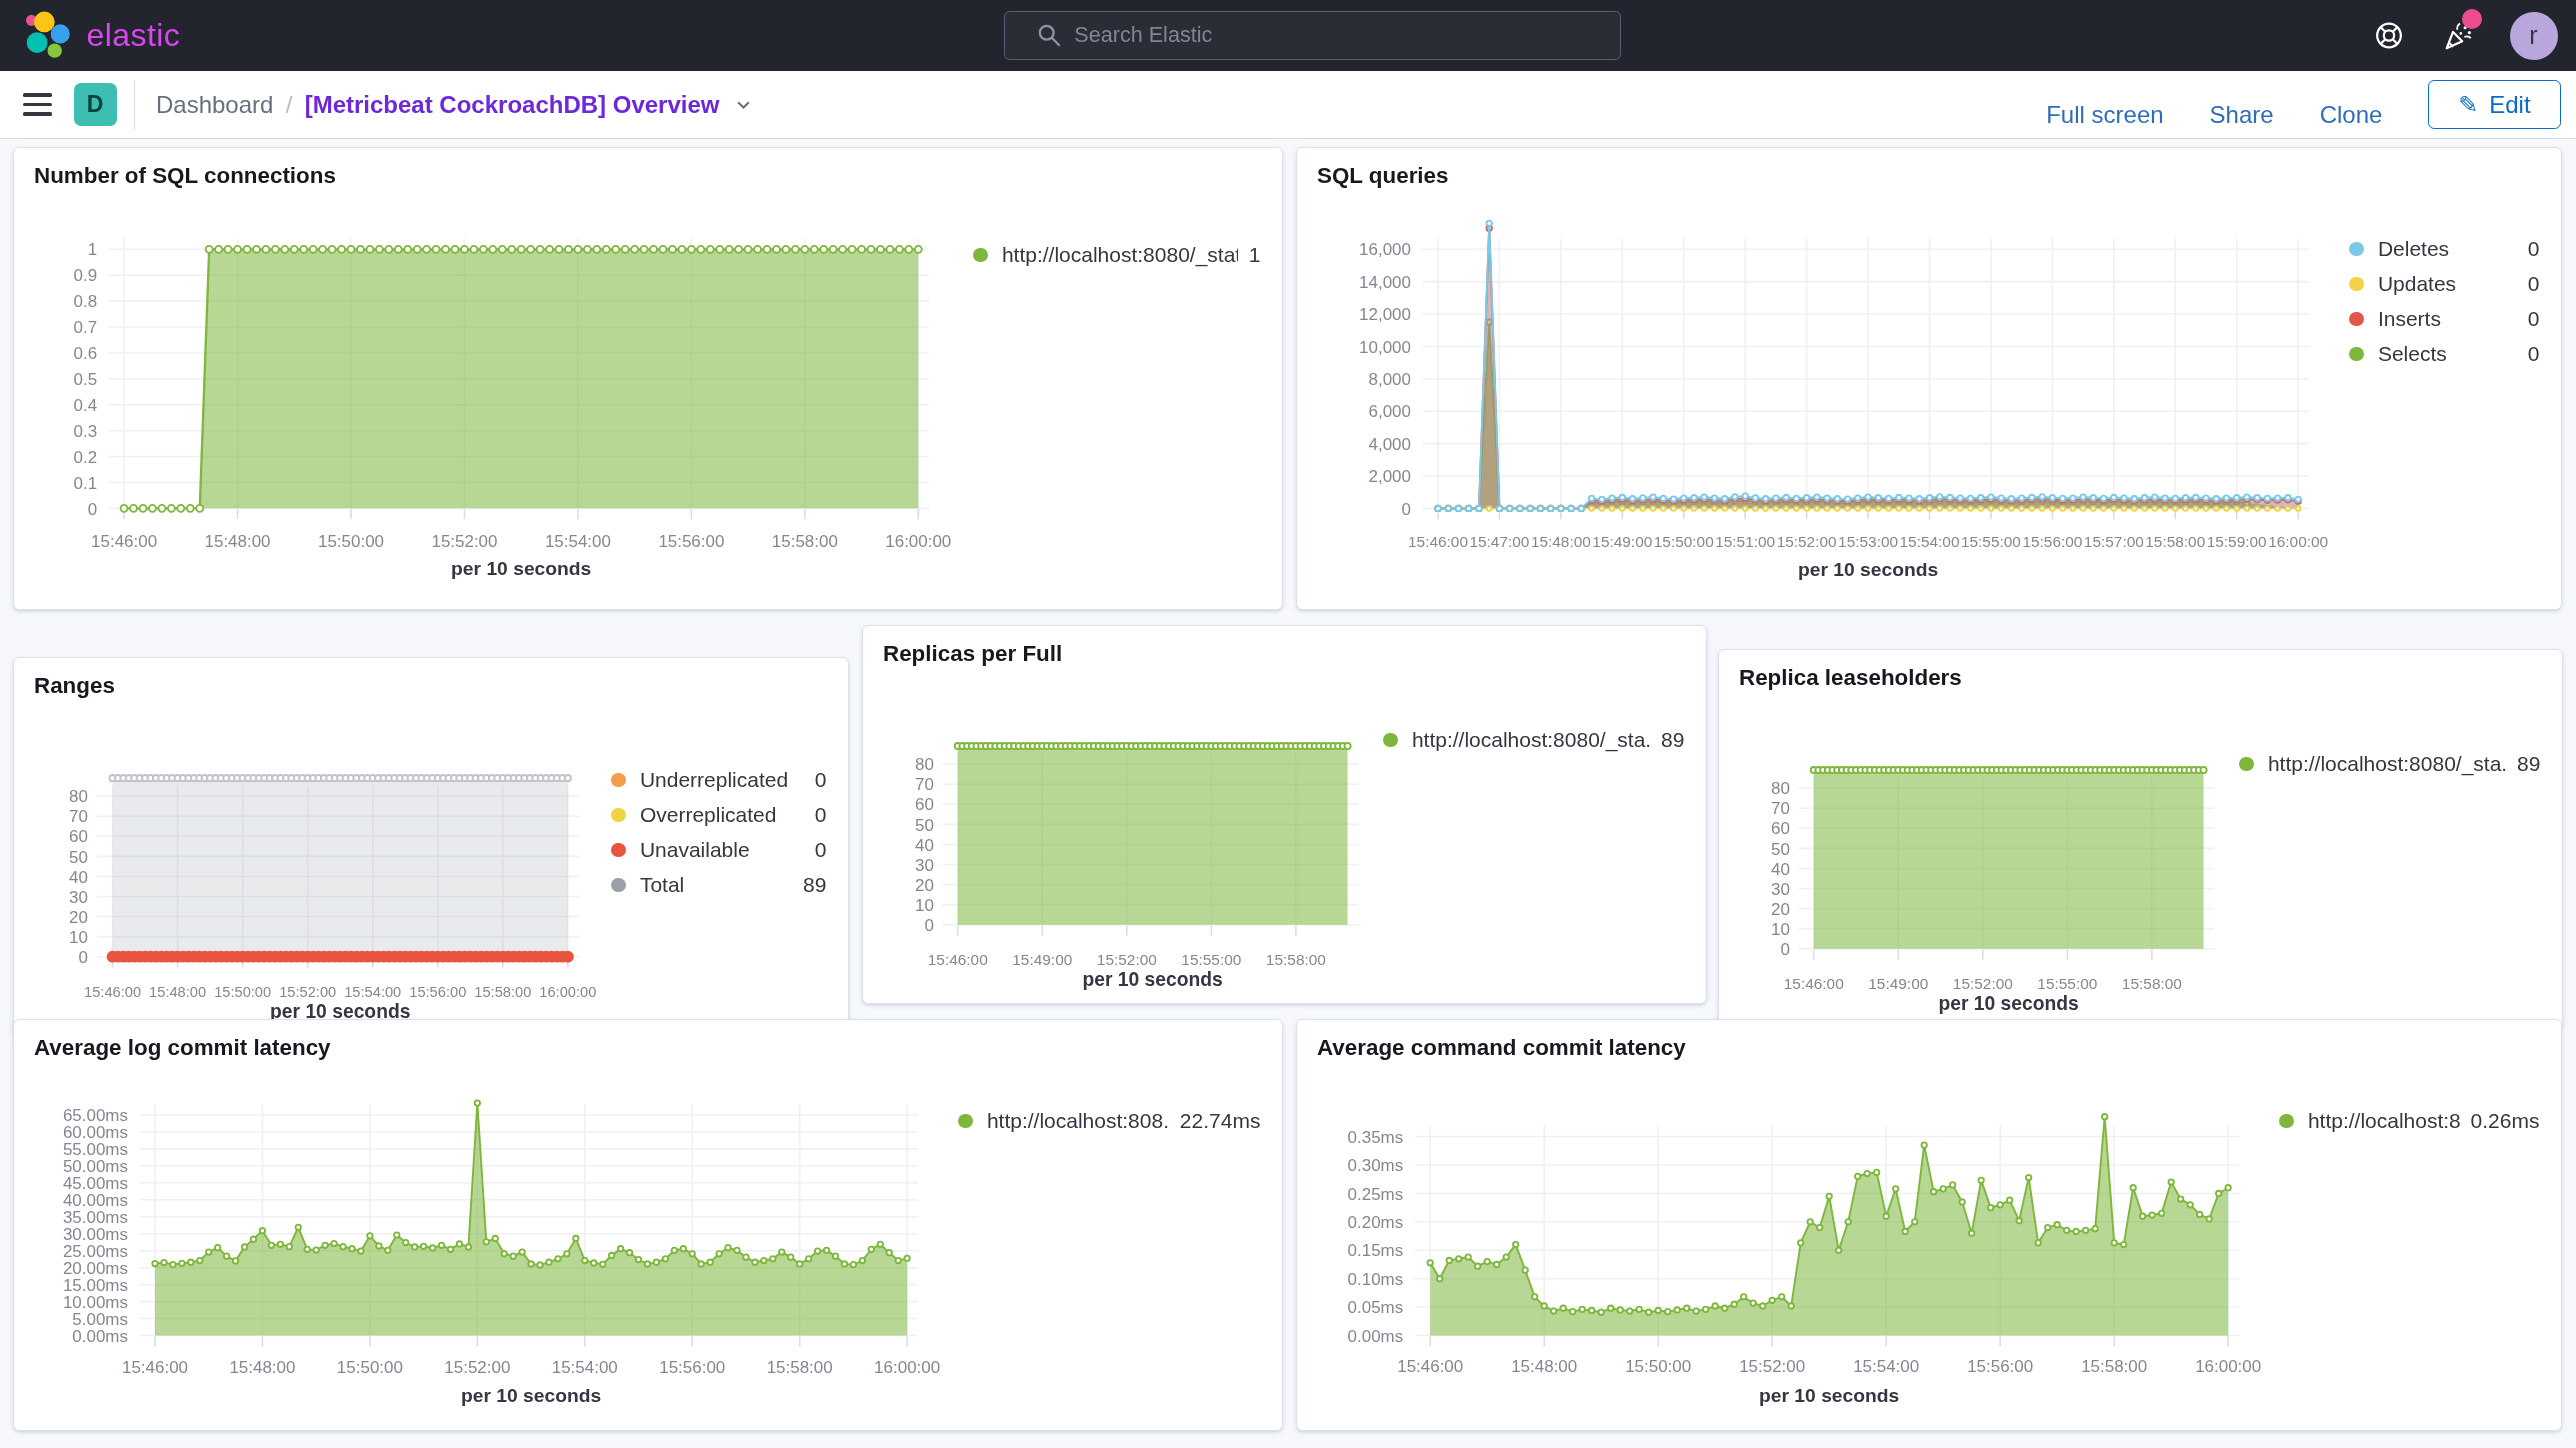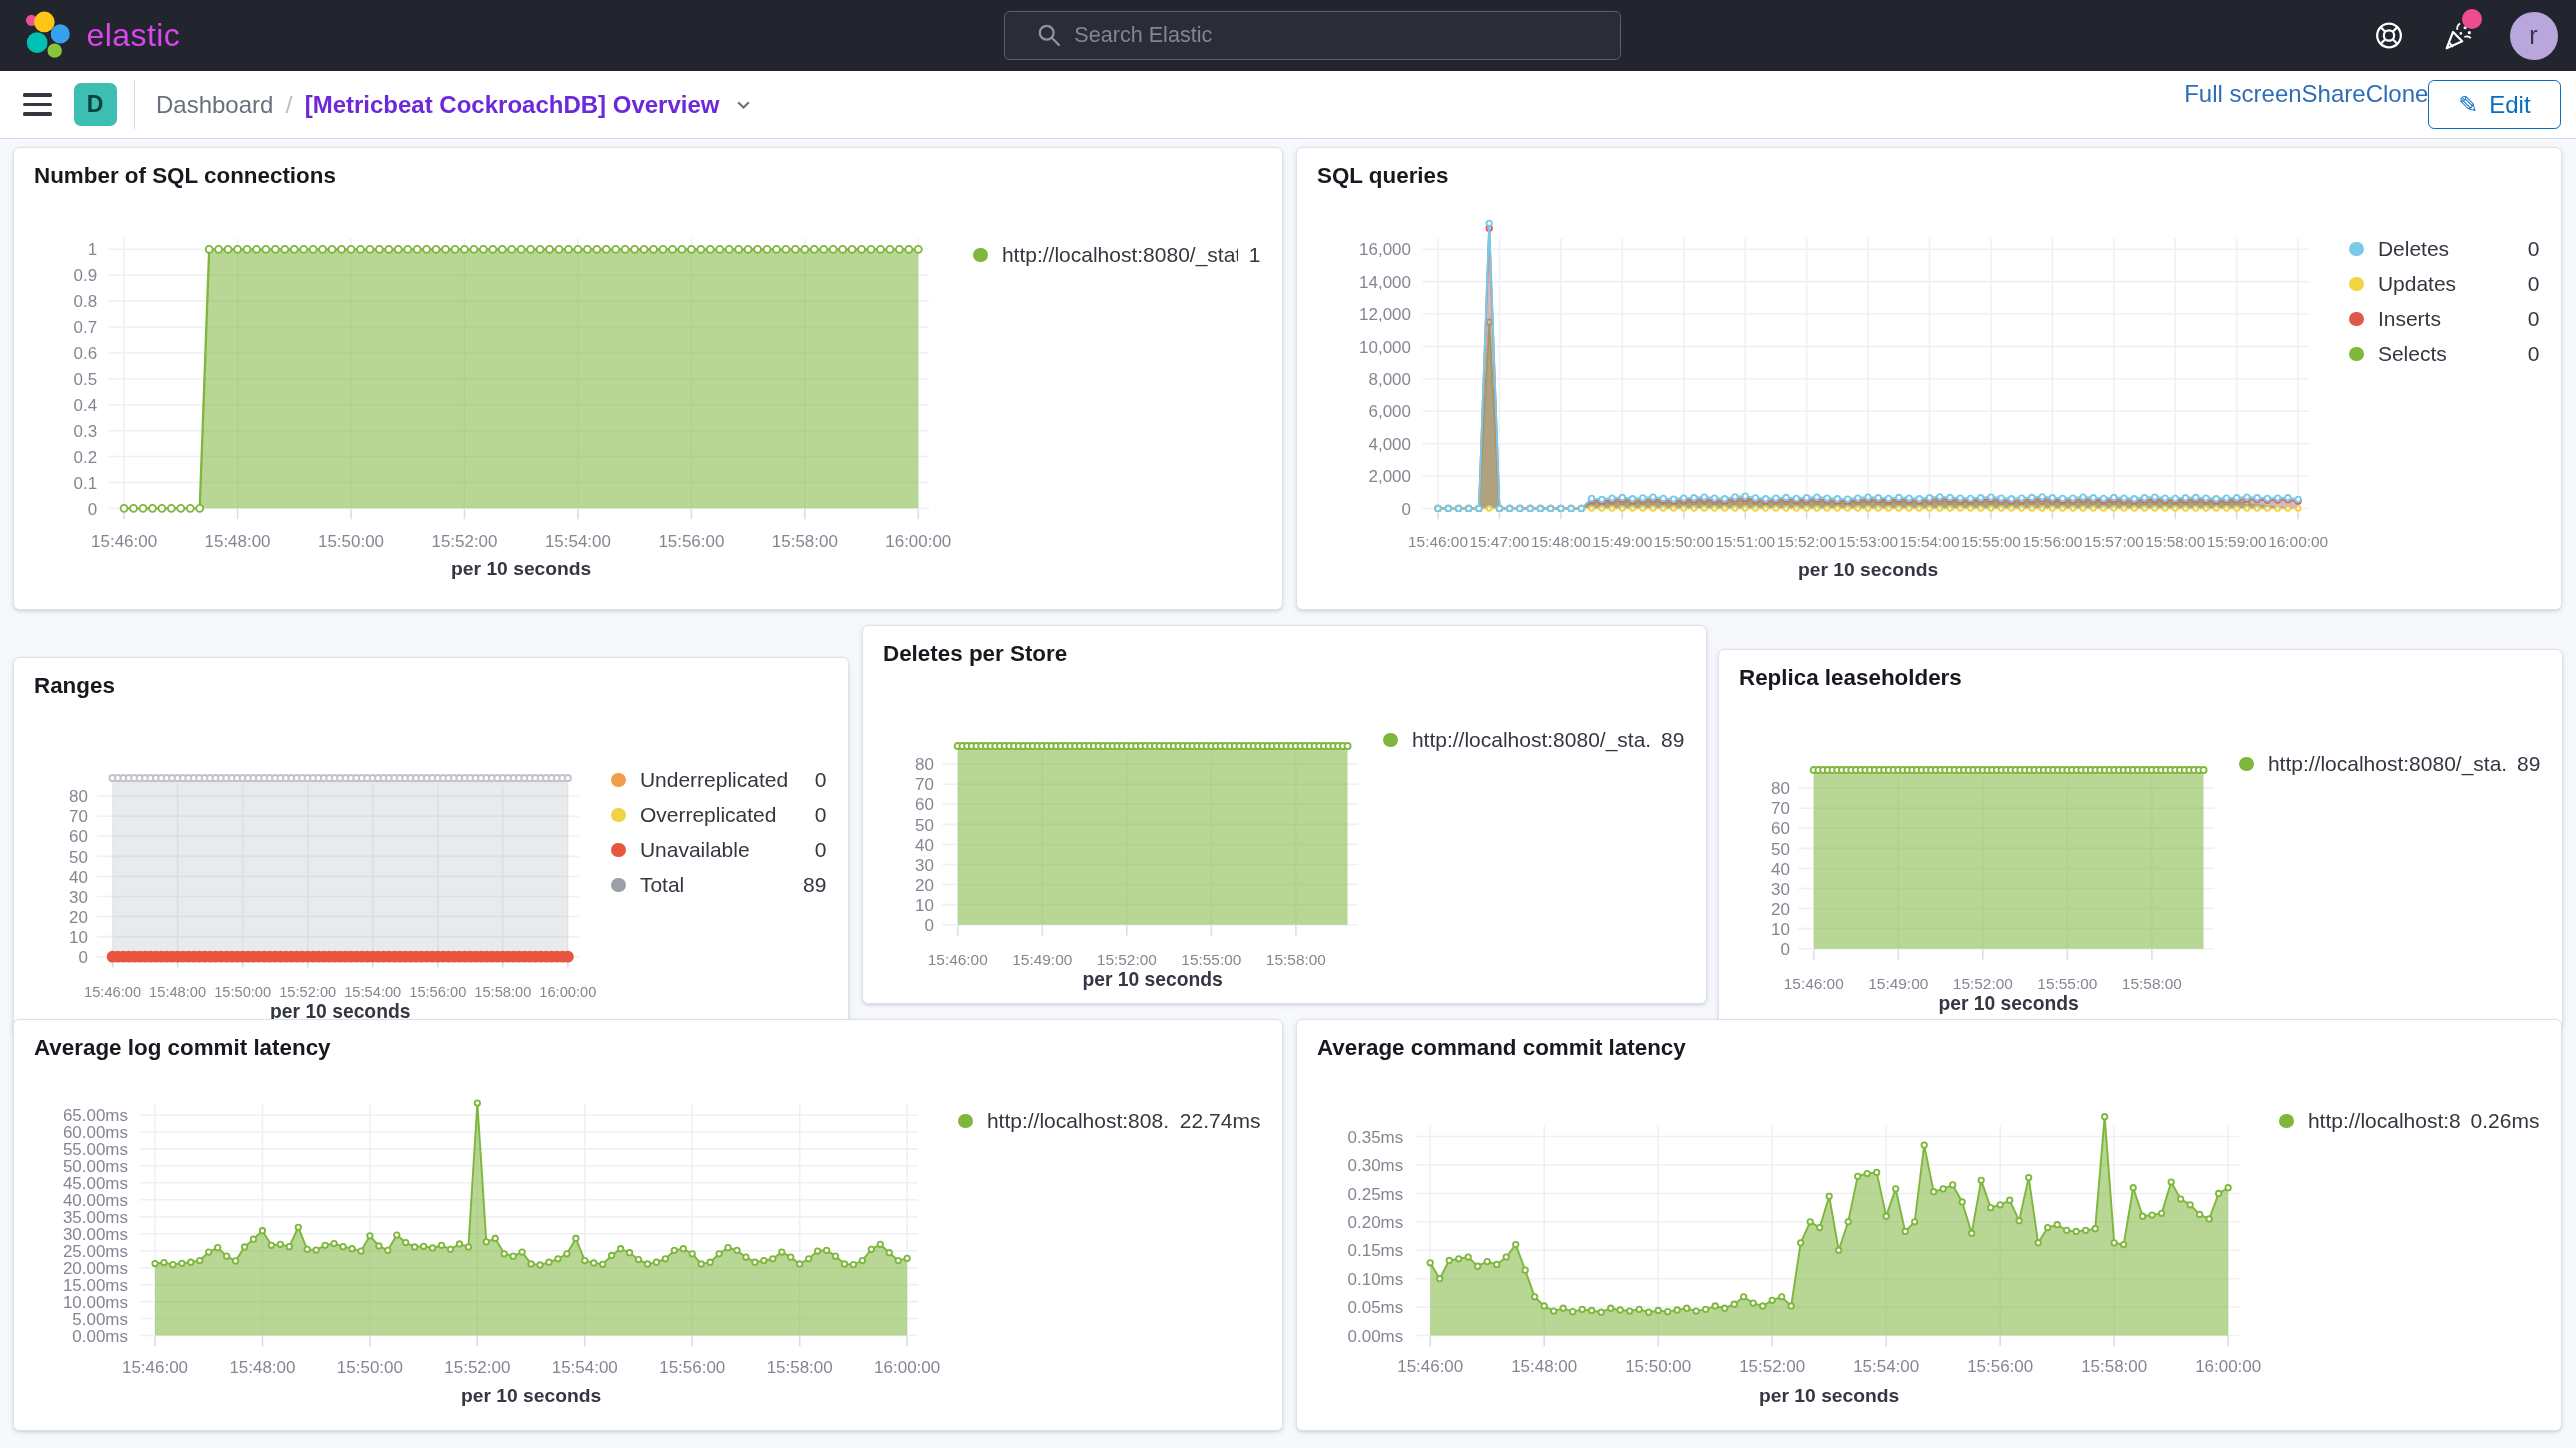--- a/index.html
+++ b/index.html
@@ -32,21 +32,21 @@
     flex-direction:column; justify-content:space-between; cursor:pointer; }
   .hamburger div { height:3.9px; border-radius:1.5px; background:#343741; }
   .app-badge { width:43px; height:43px; border-radius:7px; background:#3cbfb2;
     margin-left:21.6px; display:flex; align-items:center; justify-content:center;
     color:#07423c; font-weight:700; font-size:23px; }
   .v-sep { width:0.8px; height:49px; background:#d3dae6; margin-left:17px; }
   .breadcrumb { display:flex; align-items:center; margin-left:21.6px; gap:12.3px; }
   .crumb-root { color:#69707d; font-size:24px; }
   .crumb-slash { color:#b4bcc9; font-size:24px; }
   .crumb-current { color:#6d28d9; font-size:24px; font-weight:600; }
-  .nav-actions { position:absolute; right:15.4px; display:flex; align-items:flex-start; }
+  .nav-actions { position:absolute; right:15.4px; display:flex; align-items:flex-end; gap:46px; }
   .nav-link { color:#2f6db8; font-size:24px; cursor:pointer; }
   .edit-btn { display:flex; align-items:center; gap:10.8px; border:1.5px solid #0a6cc0;
     border-radius:6.2px; background:#fff; color:#0a6cc0; font-size:24px; font-weight:500;
     padding:9.3px 29px; cursor:pointer; }
 
   
   .panel { position:absolute; background:#fff; border:0.8px solid #dbe1ec; border-radius:6.2px;
     box-shadow:0 2.3px 3.1px -1.5px rgba(152,162,179,.35), 0 1.5px 6.2px -1.5px rgba(152,162,179,.25); }
   .p1 { left:13px;  top:147px;  width:1270px; height:463px; }
   .p2 { left:1296px;top:147px;  width:1266px; height:463px; }
@@ -994,21 +994,21 @@
         <div class="legend-row">
           <span class="legend-dot" style="background: rgb(155, 160, 168);"></span>
           <span class="legend-label">Total</span>
           <span class="legend-value">89</span>
         </div>
       </div>
   </div>
 </div>
 
 <div class="panel p4">
-  <div class="panel-title">Deletes per Store</div>
+  <div class="panel-title">Replicas per Full</div>
   <div class="chart-row">
     <svg class="plot" width="494" height="318" viewBox="0 0 640 412">
         <g>
           <line x1="115" y1="108" x2="115" y2="330" stroke="#eef0f4" stroke-width="2"></line>
           <line x1="115" y1="330" x2="115" y2="344" stroke="#d8dce3" stroke-width="2"></line>
           <line x1="224.51807228915663" y1="108" x2="224.51807228915663" y2="330" stroke="#eef0f4" stroke-width="2"></line>
           <line x1="224.51807228915663" y1="330" x2="224.51807228915663" y2="344" stroke="#d8dce3" stroke-width="2"></line>
           <line x1="334.03614457831327" y1="108" x2="334.03614457831327" y2="330" stroke="#eef0f4" stroke-width="2"></line>
           <line x1="334.03614457831327" y1="330" x2="334.03614457831327" y2="344" stroke="#d8dce3" stroke-width="2"></line>
           <line x1="443.5542168674699" y1="108" x2="443.5542168674699" y2="330" stroke="#eef0f4" stroke-width="2"></line>

